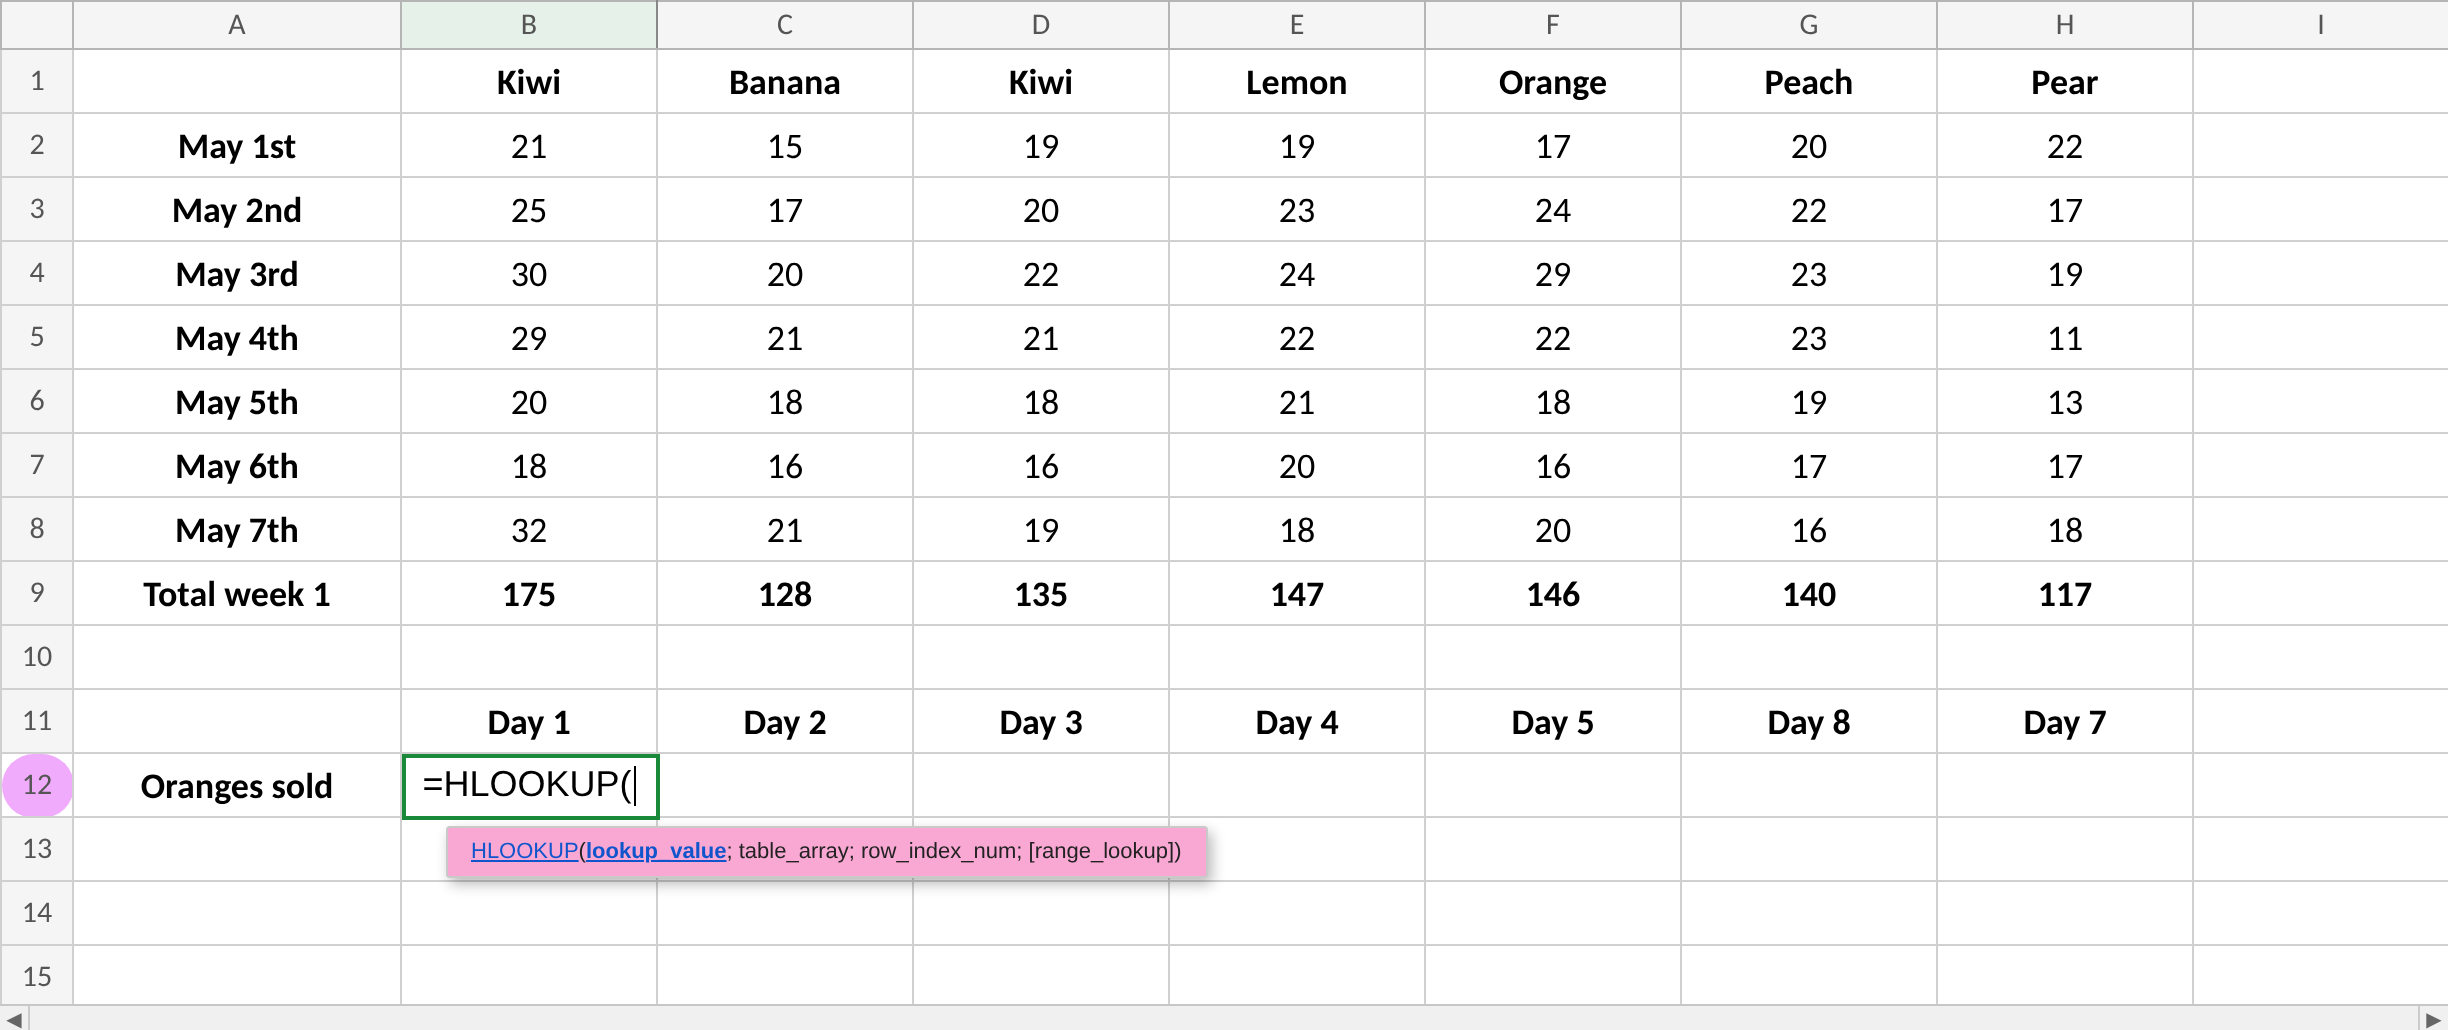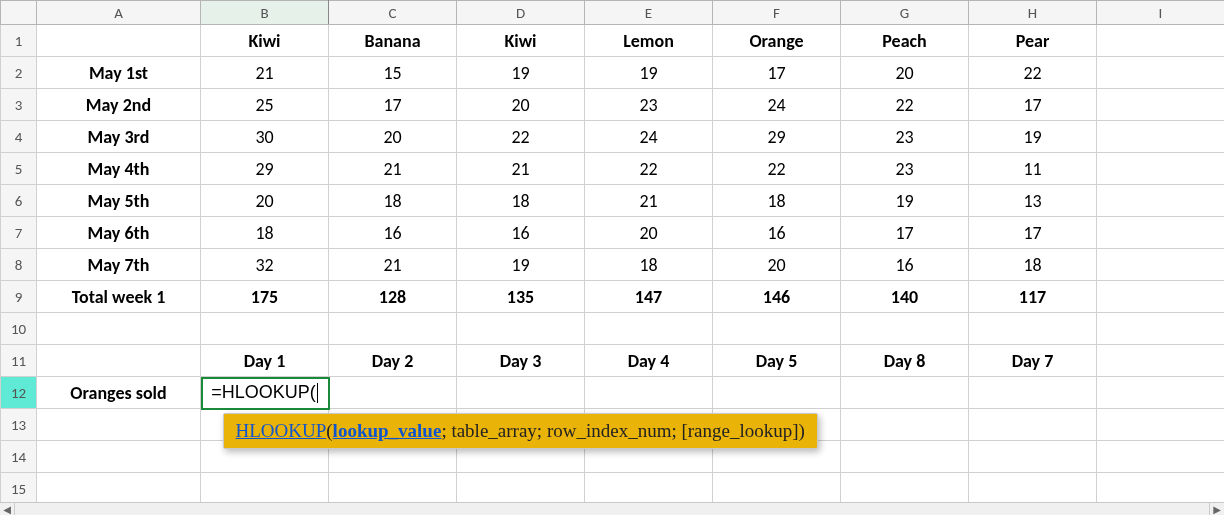--- a/index.html
+++ b/index.html
@@ -52,21 +52,22 @@
   }
   
   td.rowhdr {
     background: #f5f5f5;
     text-align: center;
     font-size: 15px;
     color: #555;
     border-color: #b5b5b5;
   }
   td.rowhdr.selected {
-    background: #5eead4;
+    background: #f0abfc;
+    border-radius: 16px;
   }
   
   td.corner {
     background: linear-gradient(135deg, #f5f5f5 0%, #f5f5f5 55%, #c0c0c0 55%, #c0c0c0 100%);
     border-color:#b5b5b5;
   }
   
   .bold { font-weight: 700; }
   .left { text-align: center; }
   .center { text-align: center; }
@@ -77,23 +78,23 @@
     pointer-events: none;
     box-sizing: border-box;
   }
   .formula-text {
     font-family: Liberation Sans, sans-serif;
     font-size: 18px;
   }
   
   .tooltip {
     position: absolute;
-    font-size: 19px;
-    font-family: Liberation Serif, serif;
-    background: #eab308;
+    font-size: 11px;
+    font-family: Liberation Sans, sans-serif;
+    background: #f9a8d4;
     border: 1px solid #c9c9c9;
     border-radius: 2px;
     padding: 6px 12px;
     box-shadow: 2px 3px 7px rgba(0,0,0,.28);
     white-space: nowrap;
   }
   .tooltip .fn-link { color: #1155cc; text-decoration: underline; }
   .tooltip .active-arg { color: #1155cc; font-weight: 700; text-decoration: underline; }
   .tooltip .plain { color: #222; }
   

